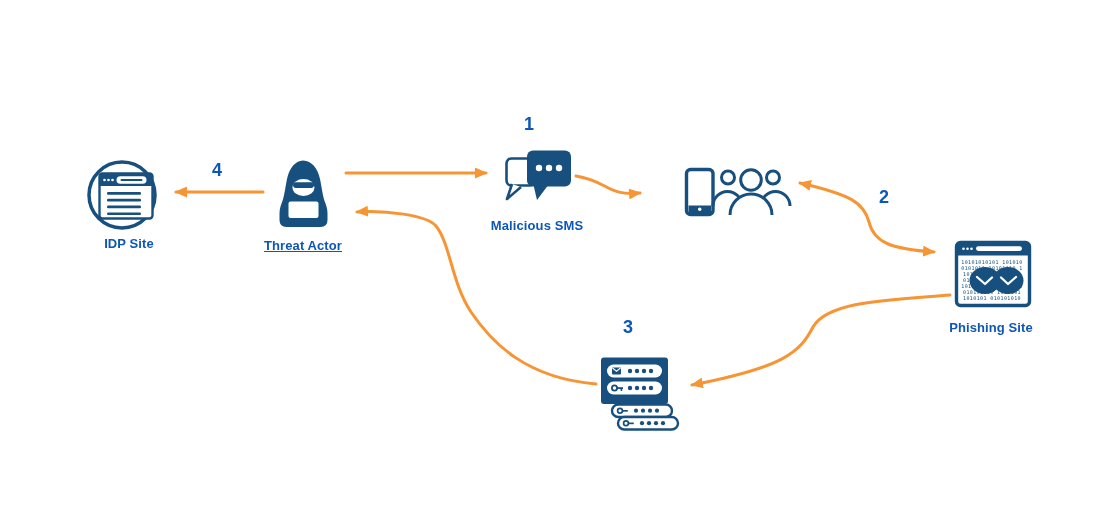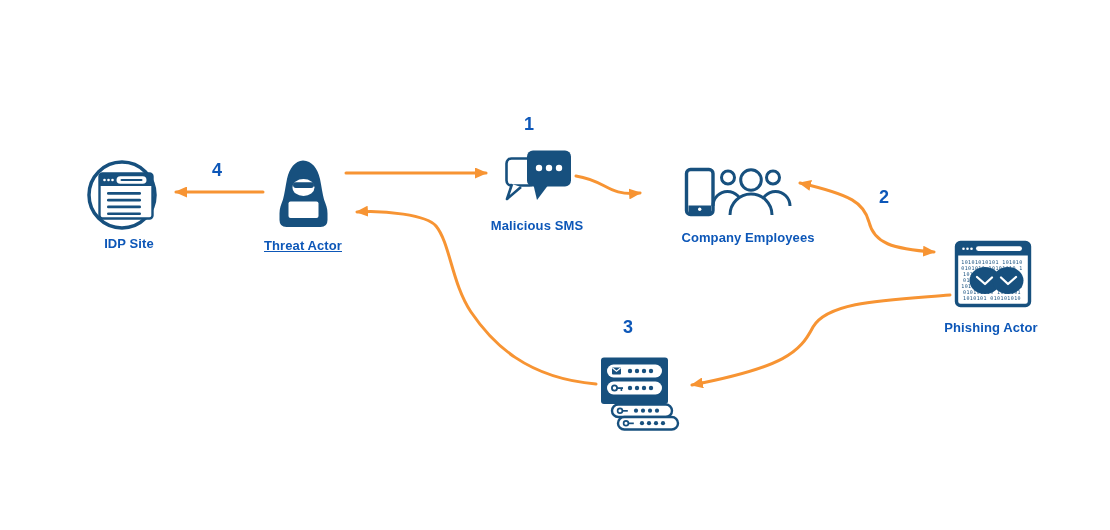--- a/index.html
+++ b/index.html
@@ -193,23 +193,22 @@
       <circle cx="663" cy="423.2" r="2.1" class="fill-navy"></circle>
     </g>
   </svg>
 
   <div class="node-label" style="left:54px;top:236px;width:150px;">IDP Site</div>
 
   <div class="node-label" style="left:228px;top:238px;width:150px;text-decoration:underline;">Threat Actor</div>
 
   <div class="node-label" style="left:462px;top:218px;width:150px;">Malicious SMS</div>
 
-  <div class="node-label" style="left:648px;top:230px;width:200px;">Company Employees</div>
-
-  <div class="node-label" style="left:916px;top:320px;width:150px;">Phishing Actor</div>
+
+  <div class="node-label" style="left:916px;top:320px;width:150px;">Phishing Site</div>
 
   <div class="step-num" style="left:504px;top:115px;width:50px;">1</div>
 
   <div class="step-num" style="left:859px;top:188px;width:50px;">2</div>
 
   <div class="step-num" style="left:603px;top:318px;width:50px;">3</div>
 
   <div class="step-num" style="left:192px;top:161px;width:50px;">4</div>
 
 </div>

